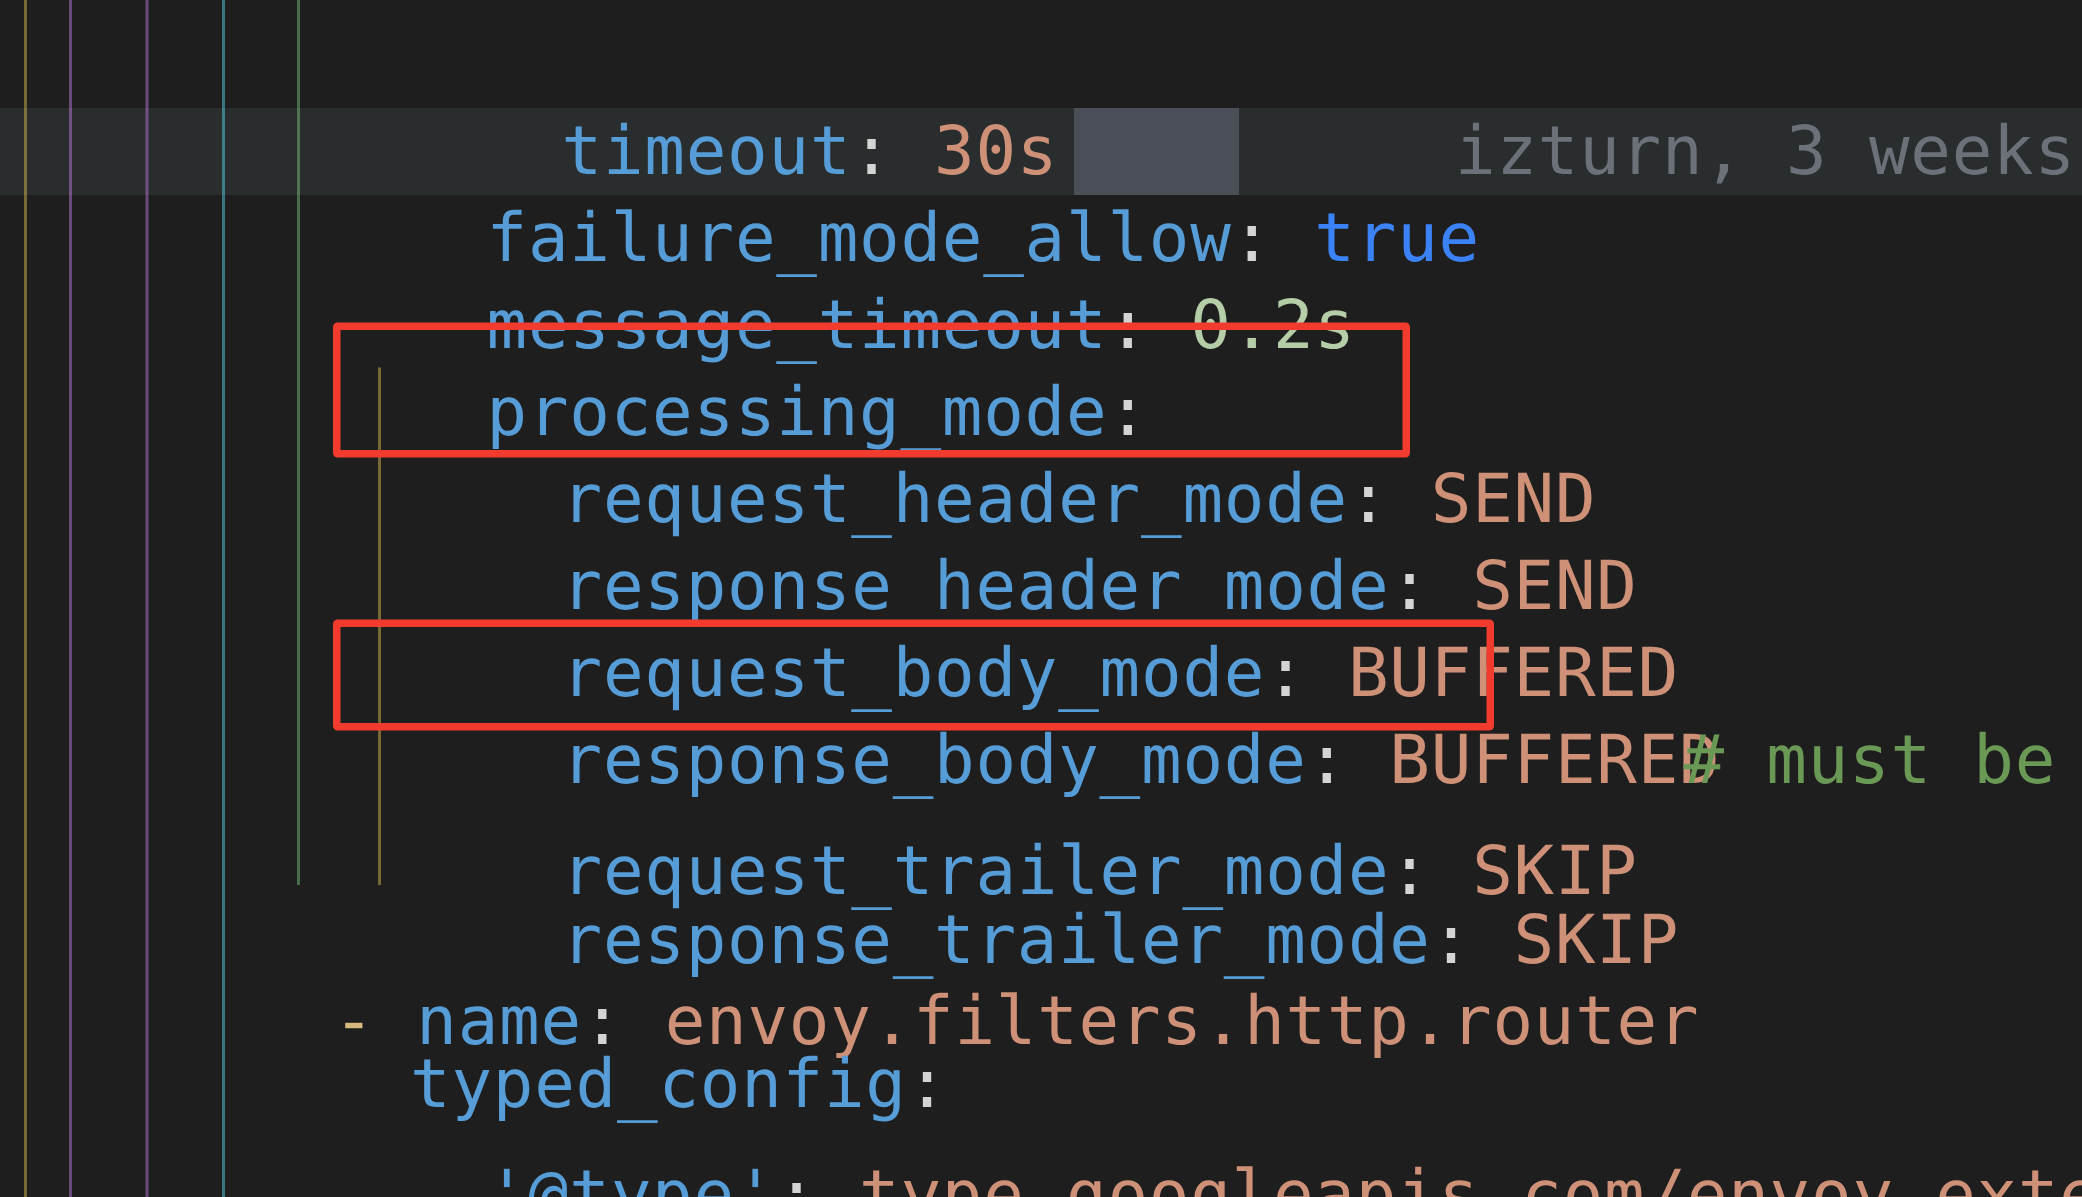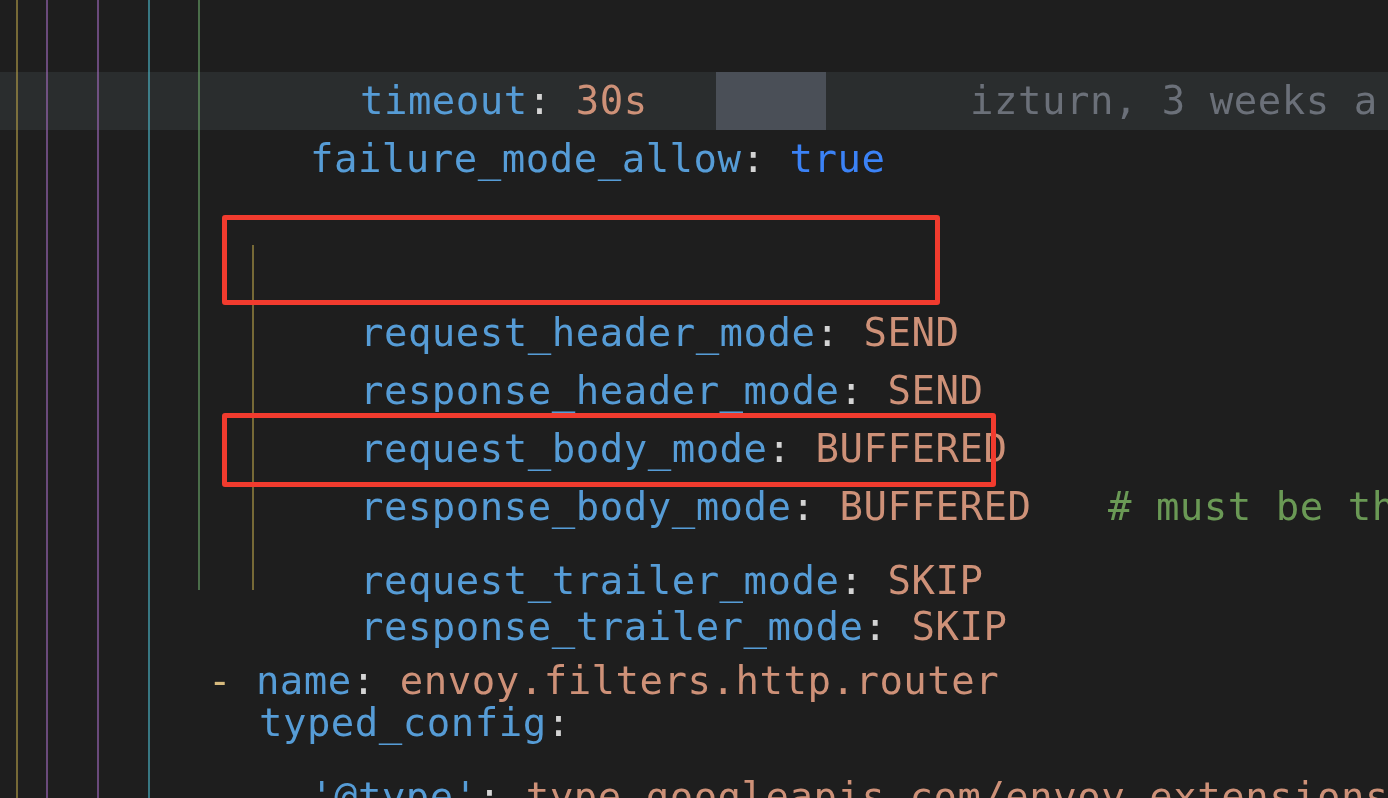--- a/index.html
+++ b/index.html
@@ -1,17 +1,17 @@
 <!DOCTYPE html>
 <html><head>
 <meta charset="utf-8">
 <style>
   html,body{margin:0;padding:0;width:1388px;height:798px;overflow:hidden;
     background:#1e1e1e;font-family:"DejaVu Sans Mono","Menlo","Consolas",monospace}
-  .editor{position:relative;width:100%;height:100%;font-size:39px;line-height:58px;
+  .editor{position:relative;width:100%;height:100%;font-size:45px;line-height:58px;
     white-space:pre;color:#d4d4d4;letter-spacing:0.5px}
   .indent-guide{position:absolute;top:0;bottom:0;width:2px;background:#556;opacity:.55}
   .indent-guide.c1{background:#bfa84a}
   .indent-guide.c2{background:#a970c9}
   .indent-guide.c3{background:#4ec1d6}
   .indent-guide.c4{background:#6fae6e}
   .line{position:absolute;left:0;right:0;height:58px}
   .line-hl{position:absolute;left:0;right:0;height:58px;background:#2a2d2e}
   .sel{position:absolute;height:58px;background:#4a4f57}
   .key{color:#569cd6}
@@ -50,21 +50,27 @@
   
   <div class="line" style="top:14px;left:264px">
     <span class="key">timeout</span><span class="punct">:</span> <span class="val">30s</span>
   </div>
 
   <div class="line" style="top:72px;left:214px">
     <span class="key">failure_mode_allow</span><span class="punct">:</span> <span class="bool">true</span>
   </div>
   <div class="line blame" style="top:72px;left:970px">izturn, 3 weeks a</div>
 
+  <div class="line" style="top:130px;left:214px">
+    <span class="key">message_timeout</span><span class="punct">:</span> <span class="num">0.2s</span>
+  </div>
 
+  <div class="line" style="top:188px;left:214px">
+    <span class="key">processing_mode</span><span class="punct">:</span>
+  </div>
 
   <div class="line" style="top:246px;left:264px">
     <span class="key">request_header_mode</span><span class="punct">:</span> <span class="val">SEND</span>
   </div>
 
   <div class="line" style="top:304px;left:264px">
     <span class="key">response_header_mode</span><span class="punct">:</span> <span class="val">SEND</span>
   </div>
 
   <div class="line" style="top:420px;left:264px">

